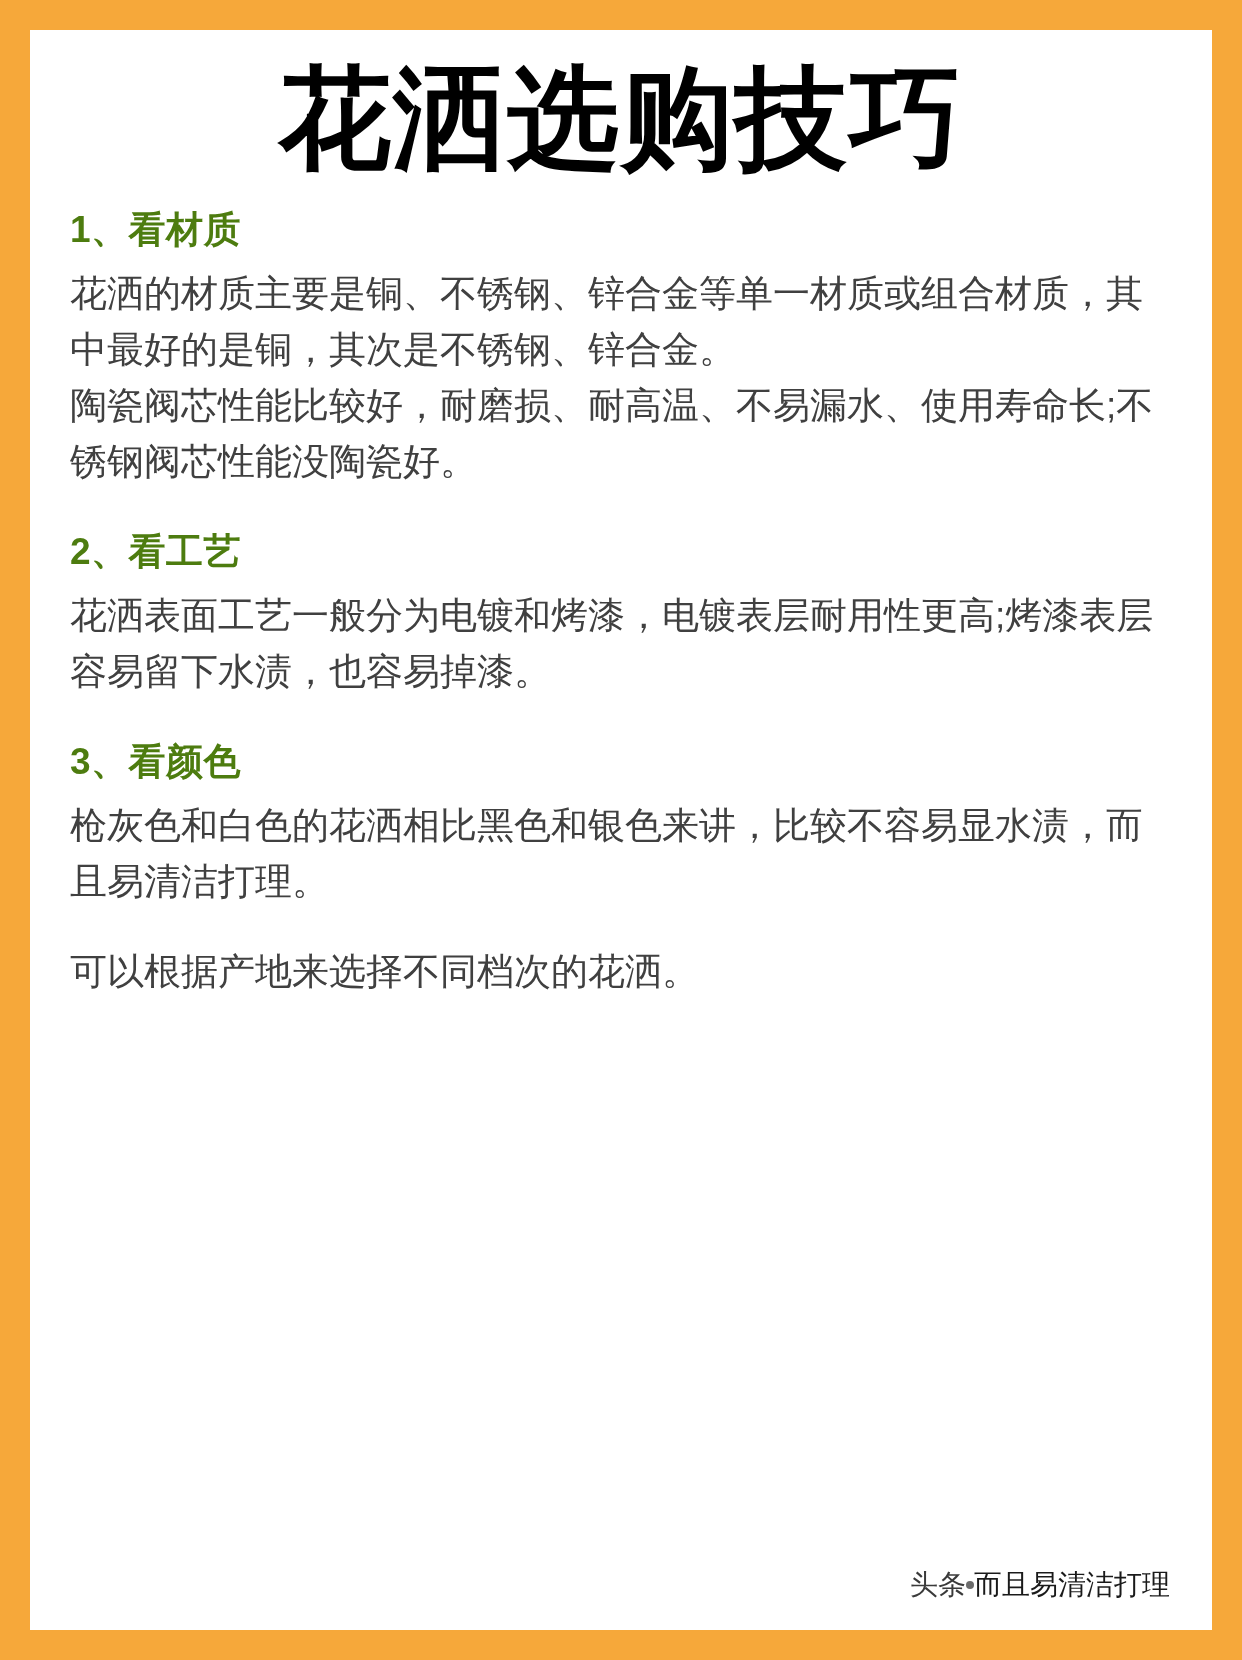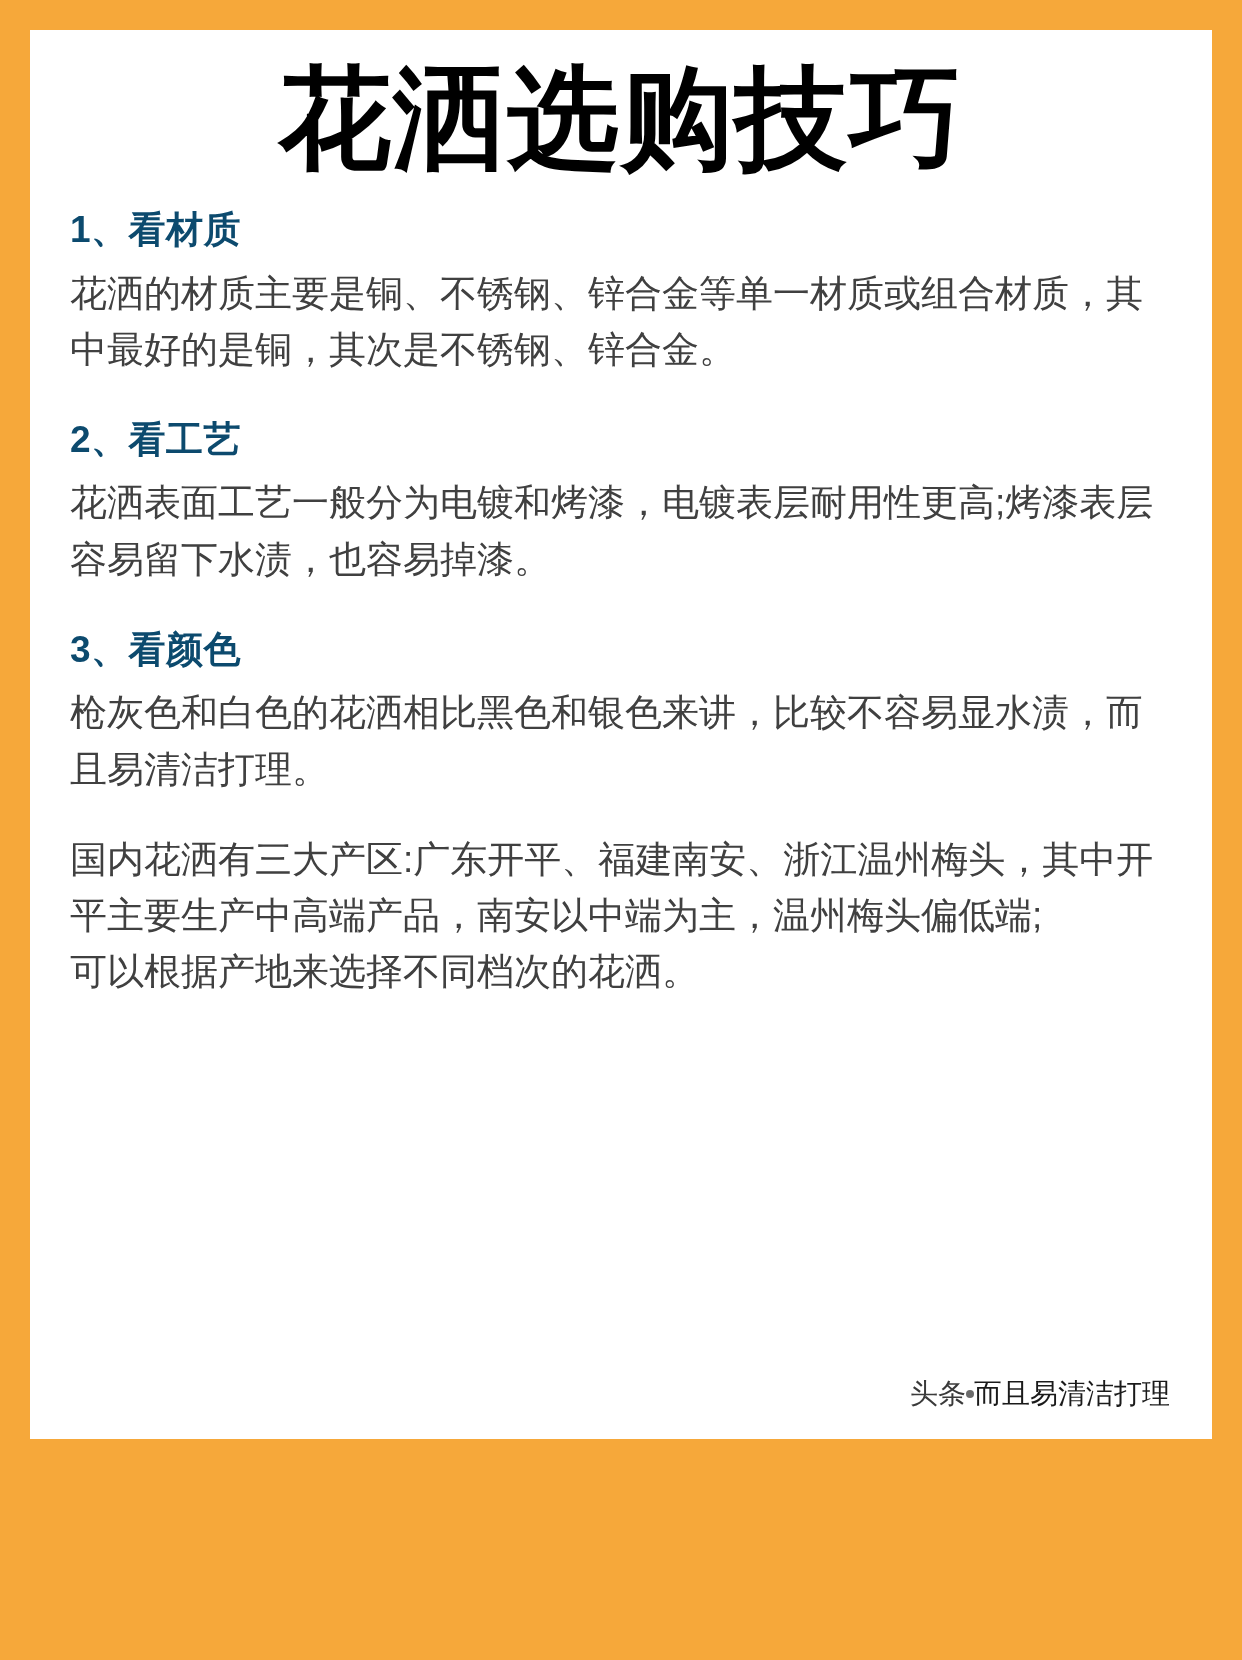--- a/index.html
+++ b/index.html
@@ -11,21 +11,21 @@
     height: 1660px;
     background: #F6A83A;
     font-family: "Liberation Sans", "DejaVu Sans", sans-serif;
     overflow: hidden;
   }
   .card {
     position: absolute;
     left: 30px;
     top: 30px;
     width: 1182px;
-    height: 1409px;
+    height: 1600px;
     background: #FFFFFF;
     box-sizing: border-box;
     overflow: hidden;
   }
   .title {
     text-align: center;
     font-size: 112px;
     font-weight: 700;
     line-height: 1.25;
     color: #000000;
@@ -35,21 +35,21 @@
   }
   .content {
     padding: 0 38px 0 40px;
   }
   .section {
     margin-bottom: 34px;
   }
   .section-heading {
     font-size: 37px;
     font-weight: 700;
-    color: #0c4a6e;
+    color: #4d7c0f;
     line-height: 1.5;
     margin-bottom: 8px;
     letter-spacing: 0.5px;
   }
   .para {
     font-size: 37px;
     font-weight: 400;
     color: #404040;
     line-height: 1.52;
     letter-spacing: 0px;
@@ -88,34 +88,34 @@
 
 <div class="card">
 
   <div class="title">花洒选购技巧</div>
 
   <div class="content">
 
     <div class="section">
       <div class="section-heading">1、看材质</div>
       <p class="para">花洒的材质主要是铜、不锈钢、锌合金等单一材质或组合材质，其中最好的是铜，其次是不锈钢、锌合金。</p>
+      <p class="para">陶瓷阀芯性能比较好，耐磨损、耐高温、不易漏水、使用寿命长;不锈钢阀芯性能没陶瓷好。</p>
     </div>
 
     <div class="section">
       <div class="section-heading">2、看工艺</div>
       <p class="para">花洒表面工艺一般分为电镀和烤漆，电镀表层耐用性更高;烤漆表层容易留下水渍，也容易掉漆。</p>
     </div>
 
     <div class="section">
       <div class="section-heading">3、看颜色</div>
       <p class="para">枪灰色和白色的花洒相比黑色和银色来讲，比较不容易显水渍，而且易清洁打理。</p>
     </div>
 
     <div class="section">
-      <p class="para">国内花洒有三大产区:广东开平、福建南安、浙江温州梅头，其中开平主要生产中高端产品，南安以中端为主，温州梅头偏低端;</p>
       <p class="para">可以根据产地来选择不同档次的花洒。</p>
     </div>
 
   </div>
 
   <div class="footer">
     <span class="footer-brand">头条</span>
     <span class="footer-dot"></span>
     <span class="footer-account">而且易清洁打理</span>
   </div>

